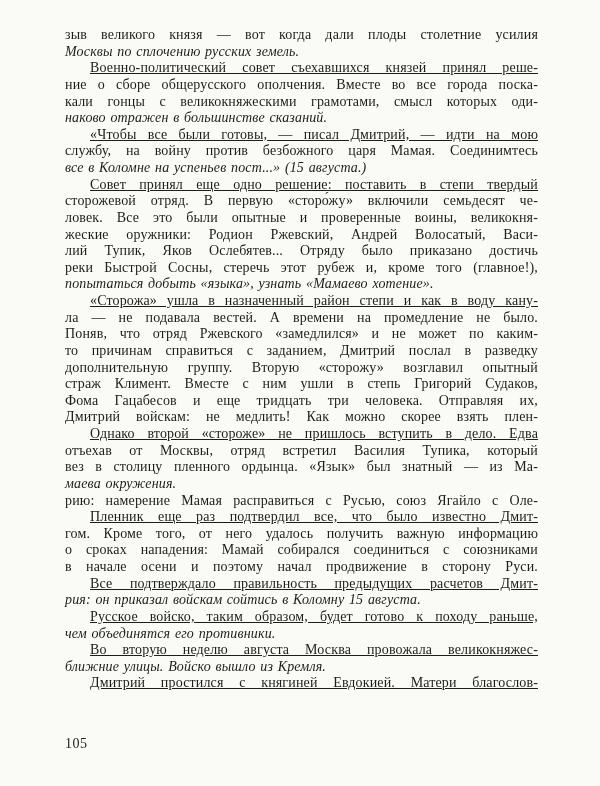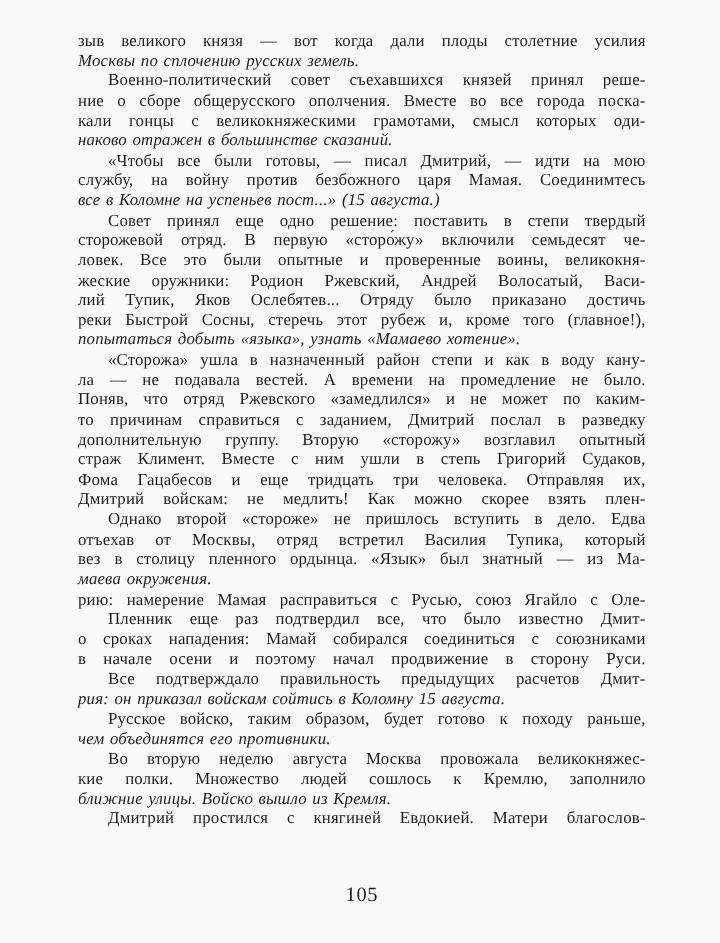--- a/index.html
+++ b/index.html
@@ -38,29 +38,30 @@
     text-align: justify;
     text-align-last: justify;
     white-space: normal;
   }
   .line.end {
     text-align-last: left;
     font-style: italic;
   }
   .line.indent {
     text-indent: 25px;
+    text-decoration: underline;
   }
   .page-number {
     position: absolute;
     left: 65px;
     top: 736px;
     width: 473px;
-    text-align: center;
+    text-align: left;
     font-family: "Liberation Serif", "DejaVu Serif", serif;
-    font-size: 17px;
+    font-size: 14px;
     color: #1d1d1b;
     letter-spacing: 0.5px;
   }
 </style>
 </head>
 <body>
 
 <div class="page">
   <main class="text-block">
       <div class="line">зыв великого князя — вот когда дали плоды столетние усилия</div>
@@ -86,25 +87,25 @@
       <div class="line">дополнительную группу. Вторую «сторожу» возглавил опытный</div>
       <div class="line">страж Климент. Вместе с ним ушли в степь Григорий Судаков,</div>
       <div class="line">Фома Гацабесов и еще тридцать три человека. Отправляя их,</div>
       <div class="line">Дмитрий войскам: не медлить! Как можно скорее взять плен-</div>
       <div class="line indent">Однако второй «стороже» не пришлось вступить в дело. Едва</div>
       <div class="line">отъехав от Москвы, отряд встретил Василия Тупика, который</div>
       <div class="line">вез в столицу пленного ордынца. «Язык» был знатный — из Ма-</div>
       <div class="line end">маева окружения.</div>
       <div class="line">рию: намерение Мамая расправиться с Русью, союз Ягайло с Оле-</div>
       <div class="line indent">Пленник еще раз подтвердил все, что было известно Дмит-</div>
+      <div class="line">гом. Кроме того, от него удалось получить важную информацию</div>
       <div class="line">о сроках нападения: Мамай собирался соединиться с союзниками</div>
       <div class="line">в начале осени и поэтому начал продвижение в сторону Руси.</div>
       <div class="line indent">Все подтверждало правильность предыдущих расчетов Дмит-</div>
       <div class="line end">рия: он приказал войскам сойтись в Коломну 15 августа.</div>
       <div class="line indent">Русское войско, таким образом, будет готово к походу раньше,</div>
       <div class="line end">чем объединятся его противники.</div>
       <div class="line indent">Во вторую неделю августа Москва провожала великокняжес-</div>
-      <div class="line">кие полки. Множество людей сошлось к Кремлю, заполнило</div>
       <div class="line end">ближние улицы. Войско вышло из Кремля.</div>
       <div class="line indent">Дмитрий простился с княгиней Евдокией. Матери благослов-</div>
     </main>
   <div class="page-number">105</div>
 </div>
 
 </body></html>

